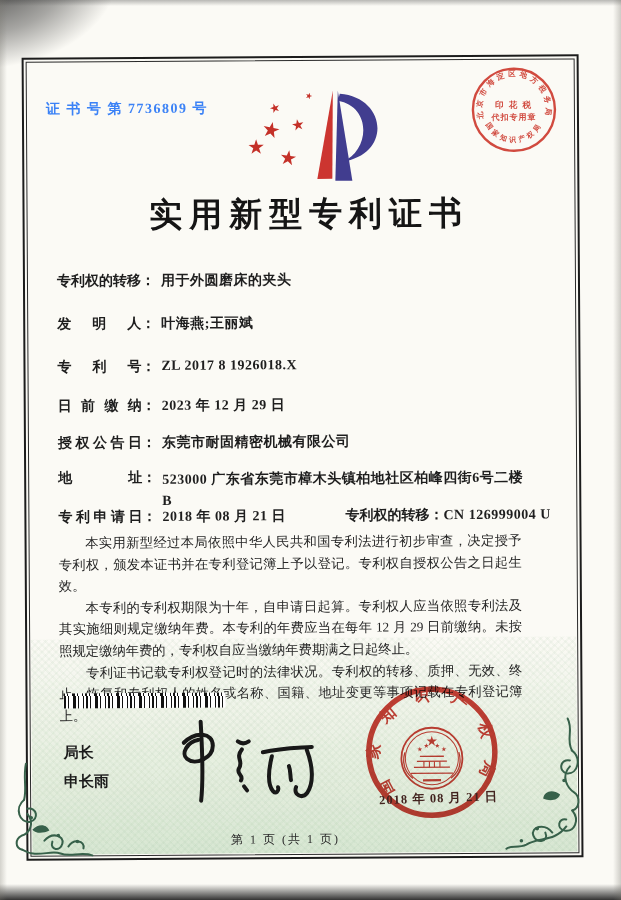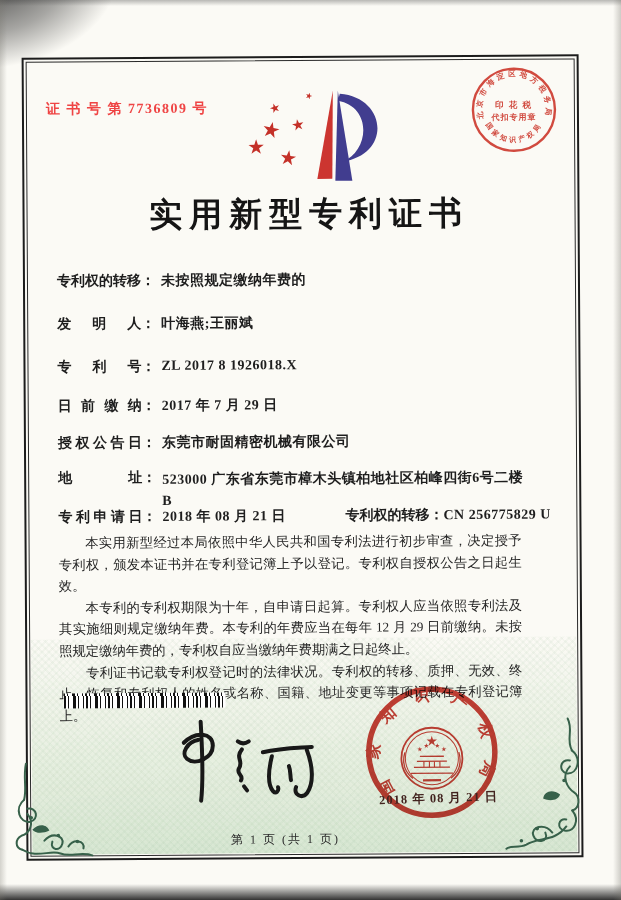--- a/index.html
+++ b/index.html
@@ -18,21 +18,21 @@
   .frame-inner{position:absolute;inset:2px;border:1px solid #2a2a2a;}
   .green-tint{position:absolute;left:4px;right:4px;bottom:4px;height:215px;
     background:
       repeating-linear-gradient(45deg, rgba(110,160,110,.05) 0 2px, rgba(0,0,0,0) 2px 5px),
       repeating-linear-gradient(-45deg, rgba(110,160,110,.05) 0 2px, rgba(0,0,0,0) 2px 5px),
       linear-gradient(to bottom, rgba(198,222,190,0) 0%, rgba(196,220,188,.35) 55%, rgba(186,214,182,.55) 100%);
   }
 
   
   .cert-no{position:absolute;left:48px;top:99px;font-size:14px;font-weight:600;
-           letter-spacing:1.5px;color:#ef4444;}
+           letter-spacing:1.5px;color:#3b82f6;}
   .title{position:absolute;left:0;right:0;top:192px;text-align:center;
          font-size:33px;font-weight:700;letter-spacing:7px;color:#151515;}
   .fields{position:absolute;left:58px;top:0;width:500px;font-size:14px;font-weight:600;color:#1e1e1e;}
   .frow{position:absolute;left:0;white-space:nowrap;}
   .flabel{display:inline-block;width:84px;text-align:justify;text-align-last:justify;vertical-align:top;}
   .fcolon{display:inline-block;vertical-align:top;margin-right:6px;}
   .fvalue{display:inline-block;vertical-align:top;letter-spacing:.5px;}
   .addr{white-space:normal;width:410px;line-height:21px;}
   .addr .l2{display:block;}
   .grant-right{position:absolute;left:287px;top:0;white-space:nowrap;}
@@ -152,53 +152,57 @@
         <textPath href="#taxBottom" startOffset="50%" text-anchor="middle">国家知识产权局</textPath>
       </text>
       <text x="46" y="44" text-anchor="middle" font-size="8.6" font-weight="bold" fill="#cd3a2e" letter-spacing="1.5">印 花 税</text>
       <text x="46" y="56" text-anchor="middle" font-size="8" font-weight="bold" fill="#cd3a2e" letter-spacing="1">代扣专用章</text>
     </svg>
 
     <div class="title">实用新型专利证书</div>
 
     <div class="fields">
       <div class="frow" style="top:271px">
-        <span class="flabel">专利权的转移</span><span class="fcolon">：</span><span class="fvalue">未按照规定缴纳年费的</span>
+        <span class="flabel">专利权的转移</span><span class="fcolon">：</span><span class="fvalue">用于外圆磨床的夹头</span>
       </div>
       <div class="frow" style="top:314px">
         <span class="flabel">发明人</span><span class="fcolon">：</span><span class="fvalue">叶海燕;王丽斌</span>
       </div>
       <div class="frow" style="top:357px">
         <span class="flabel">专利号</span><span class="fcolon">：</span><span class="fvalue">ZL 2017 8 1926018.X</span>
       </div>
       <div class="frow" style="top:396px">
-        <span class="flabel">日前缴纳</span><span class="fcolon">：</span><span class="fvalue">2017 年 7 月 29 日</span>
+        <span class="flabel">日前缴纳</span><span class="fcolon">：</span><span class="fvalue">2023 年 12 月 29 日</span>
       </div>
       <div class="frow" style="top:433px">
         <span class="flabel">授权公告日</span><span class="fcolon">：</span><span class="fvalue">东莞市耐固精密机械有限公司</span>
       </div>
       <div class="frow" style="top:468px">
         <span class="flabel">地址</span><span class="fcolon">：</span><span class="fvalue addr"><span>523000 广东省东莞市樟木头镇柏地社区柏峰四街6号二楼</span><span class="l2">B</span></span>
       </div>
       <div class="frow" style="top:507px">
         <span class="flabel">专利申请日</span><span class="fcolon">：</span><span class="fvalue">2018 年 08 月 21 日</span>
         <span class="grant-right">
-          <span>专利权的转移</span><span>：</span><span style="letter-spacing:.5px">CN 256775829 U</span>
+          <span>专利权的转移</span><span>：</span><span style="letter-spacing:.5px">CN 126999004 U</span>
         </span>
       </div>
     </div>
 
     <div class="body-text">
       <p>本实用新型经过本局依照中华人民共和国专利法进行初步审查，决定授予专利权，颁发本证书并在专利登记簿上予以登记。专利权自授权公告之日起生效。</p>
       <p>本专利的专利权期限为十年，自申请日起算。专利权人应当依照专利法及其实施细则规定缴纳年费。本专利的年费应当在每年 12 月 29 日前缴纳。未按照规定缴纳年费的，专利权自应当缴纳年费期满之日起终止。</p>
       <p>专利证书记载专利权登记时的法律状况。专利权的转移、质押、无效、终止、恢复和专利权人的姓名或名称、国籍、地址变更等事项记载在专利登记簿上。</p>
     </div>
 
     <div class="barcode"></div>
 
+    <div class="officials">
+      <div>局长</div>
+      <div>申长雨</div>
+    </div>
 
     <svg class="signature" width="158" height="90" viewBox="0 0 158 90">
       <g fill="none" stroke="#181818" stroke-width="4" stroke-linecap="round" stroke-linejoin="round">
         <path d="M16,26 C28,14 45,16 45,29 C45,42 27,49 19,42 C13,37 19,25 31,23"></path>
         <path d="M33,5 C34,28 36,58 33,84"></path>
         <path d="M70,25 C74,28 78,27 81,25"></path>
         <path d="M74,33 C67,42 76,44 71,52 C68,58 76,58 73,64"></path>
         <path d="M76,70 L79,74"></path>
         <path d="M95,36 C113,32 129,32 144,31"></path>
         <path d="M104,40 C100,56 100,69 105,75 C108,78 111,75 110,71"></path>

